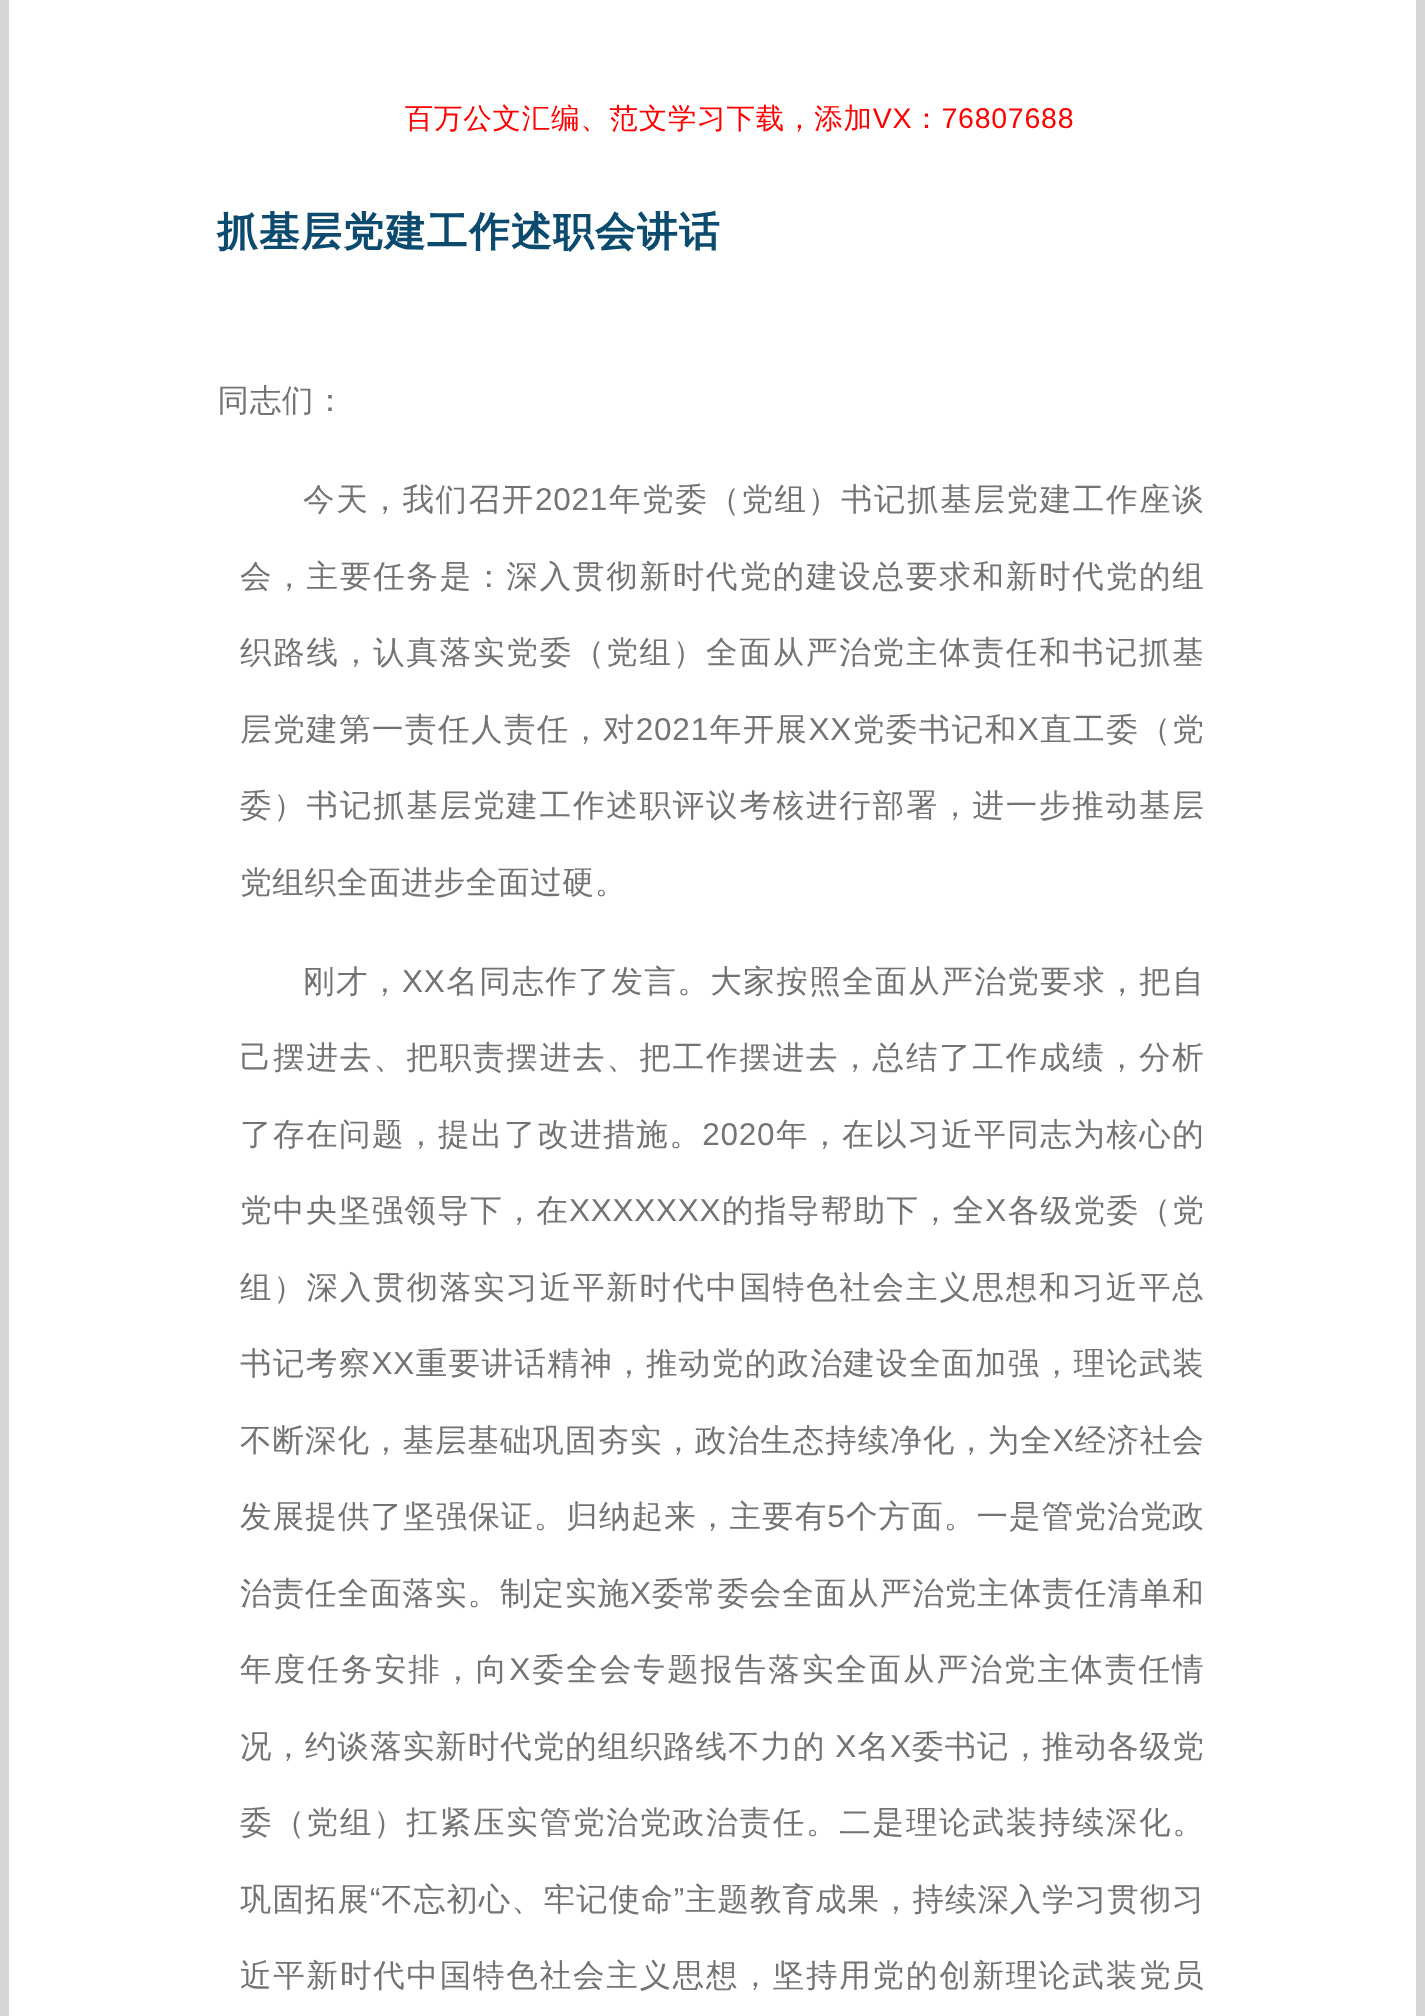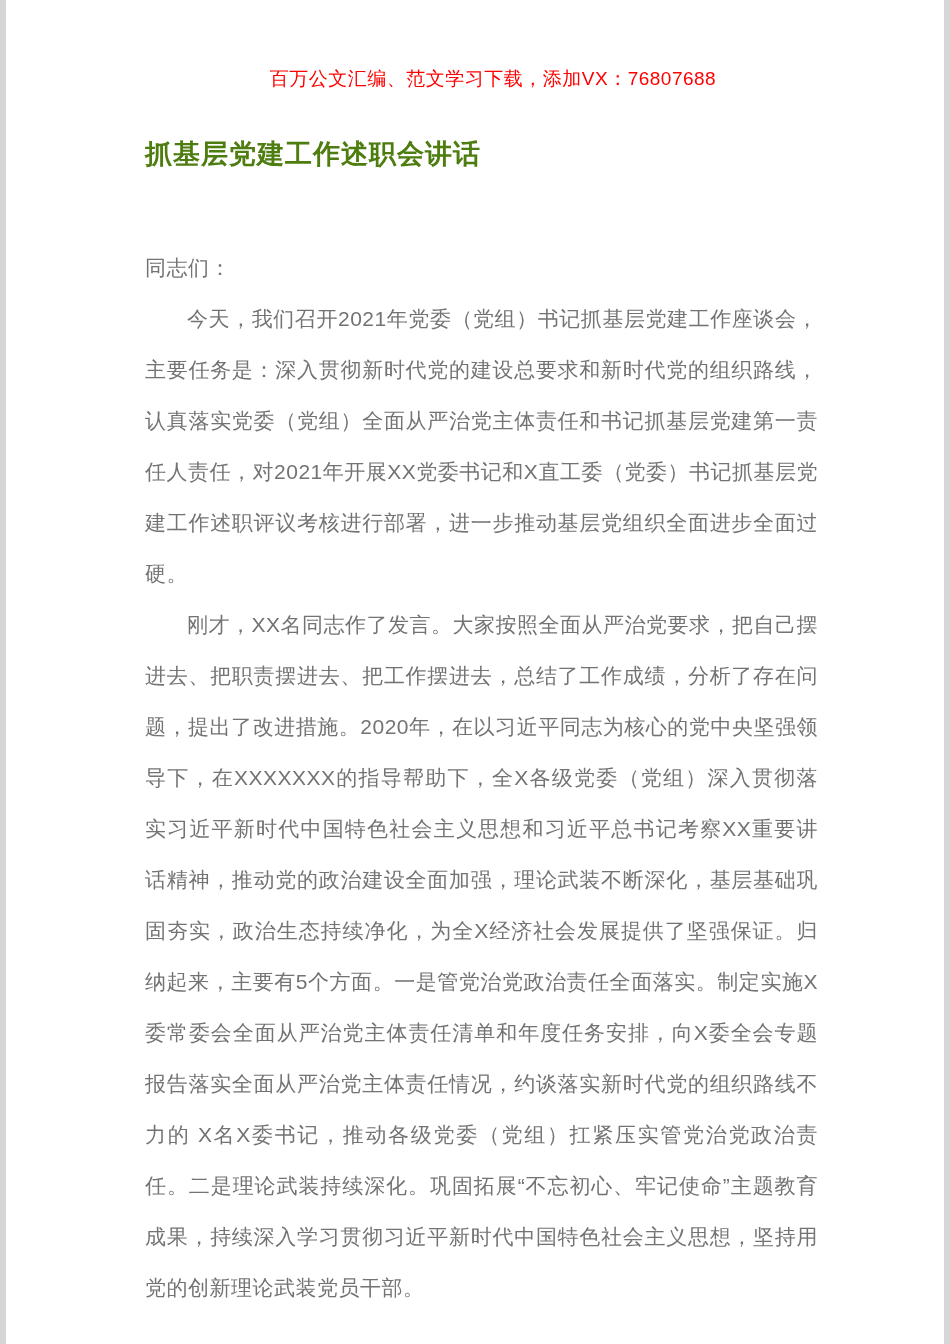--- a/index.html
+++ b/index.html
@@ -23,31 +23,31 @@
     text-align: center;
     font-size: 19px;
     font-weight: 400;
     letter-spacing: 0.5px;
     margin-left: 36px;
   }
   .title {
     margin: 44px 126px 0 139px;
     font-size: 27px;
     font-weight: 700;
-    color: #4d7c0f;
+    color: #0c4a6e;
     letter-spacing: 1px;
   }
   .body-text {
     margin: 70px 126px 80px 139px;
     font-size: 21px;
     line-height: 51px;
     color: #737373;
   }
   .para {
-    margin: 0;
+    margin: 15px;
     text-align: justify;
     letter-spacing: 0.5px;
   }
   .para.indent {
     text-indent: 2em;
   }
   .salutation {
     margin: 0;
     text-align: left;
   }

